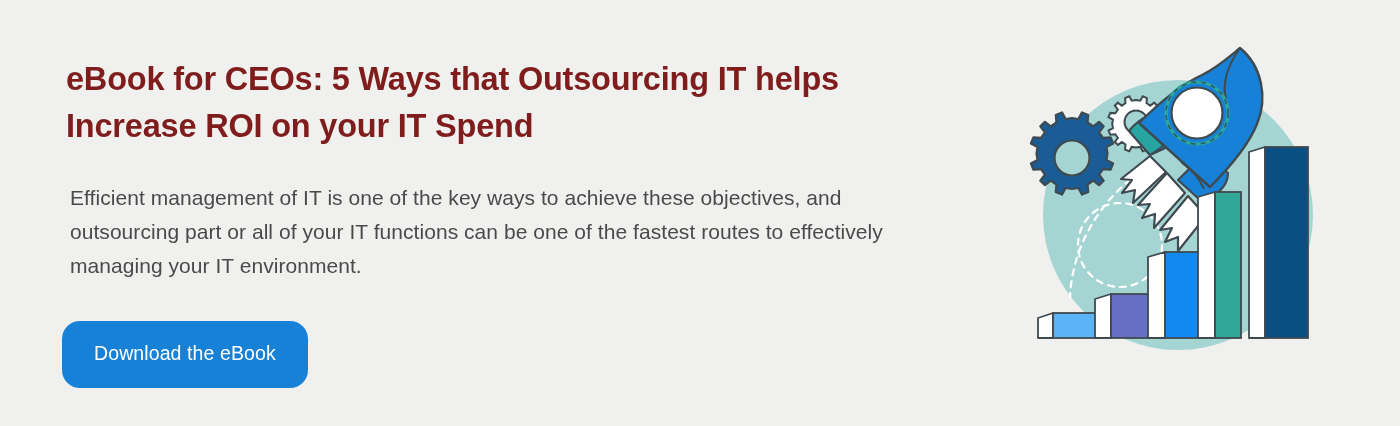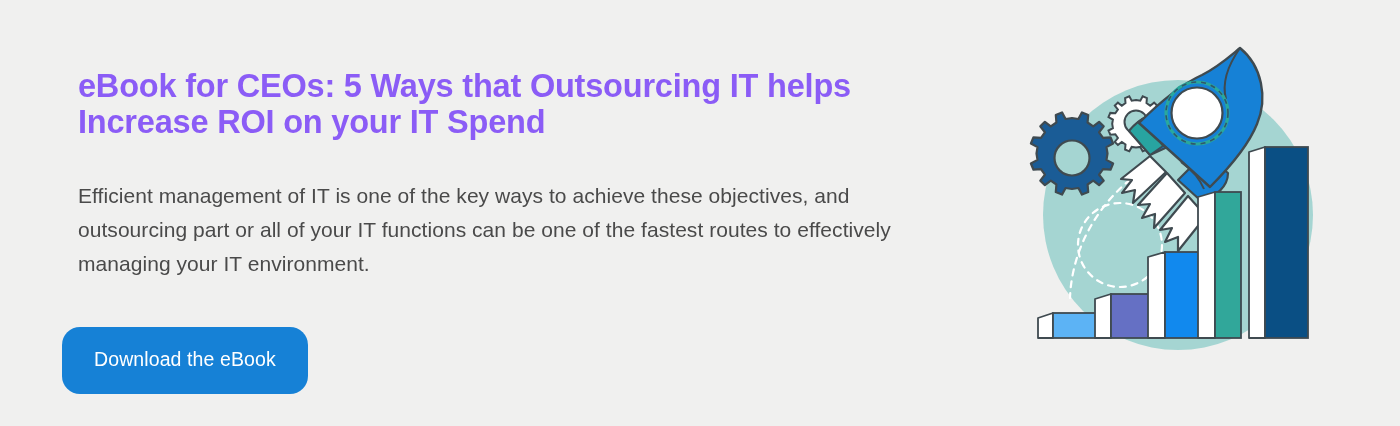--- a/index.html
+++ b/index.html
@@ -21,29 +21,29 @@
     display: block;
   }
   .content {
     position: absolute;
     left: 62px;
     top: 52px;
     width: 860px;
   }
   .headline {
     font-size: 32.5px;
-    line-height: 36px;
+    line-height: 47px;
     font-weight: bold;
-    color: #8b5cf6;
+    color: #7f1d1d;
     letter-spacing: -0.2px;
-    margin: 16px;
+    margin: 4px;
     max-width: 840px;
   }
   .subtext {
-    margin: 16px;
+    margin: 8px;
     padding-top: 23px;
     font-size: 21px;
     line-height: 34px;
     color: #4a4a4a;
     font-weight: normal;
     max-width: 836px;
     letter-spacing: 0.05px;
   }
   .cta-wrap {
     padding-top: 30px;

